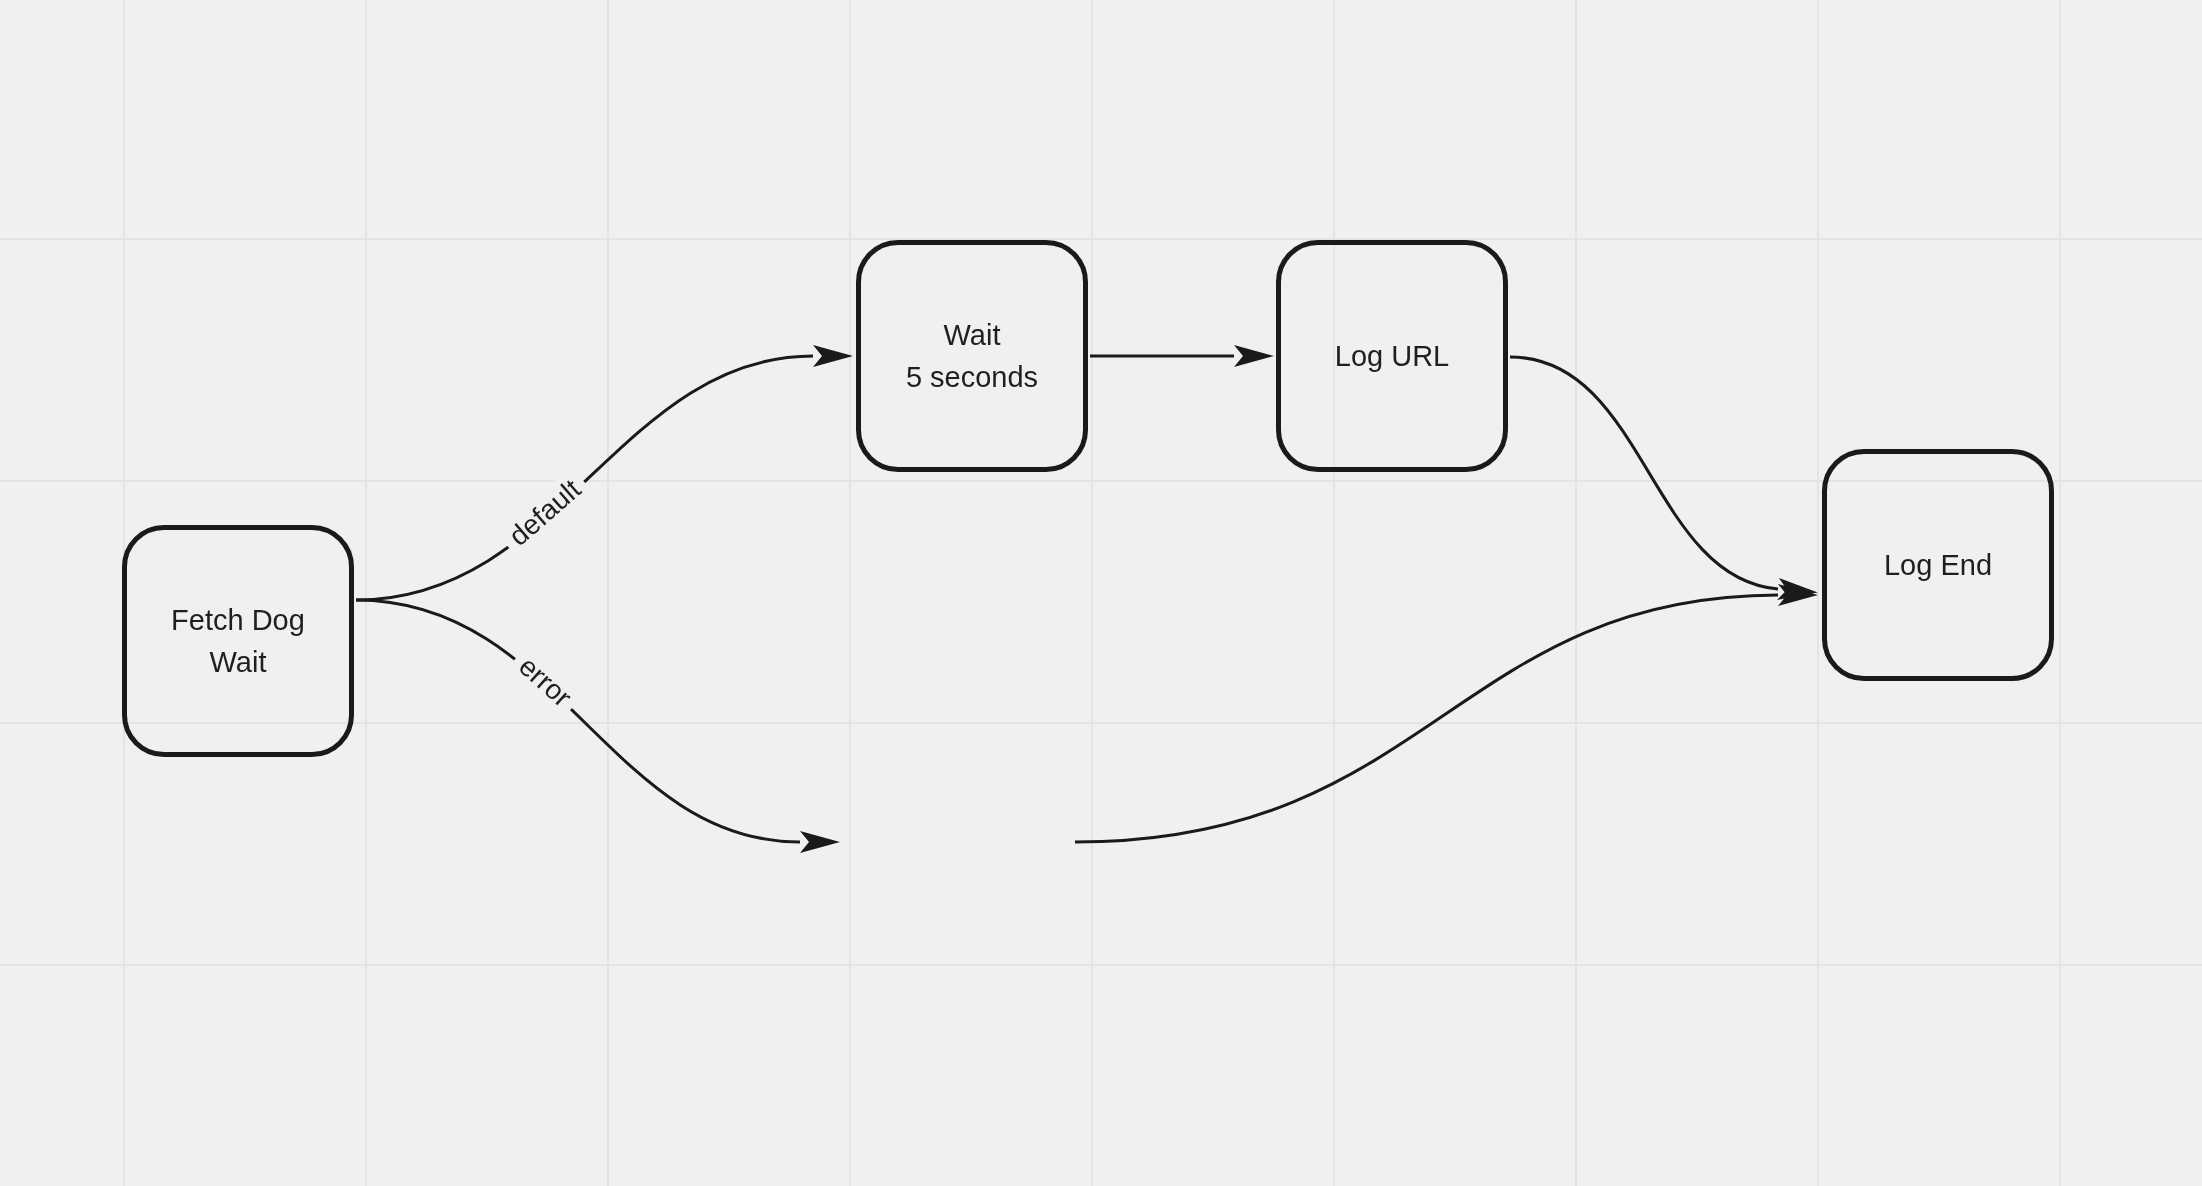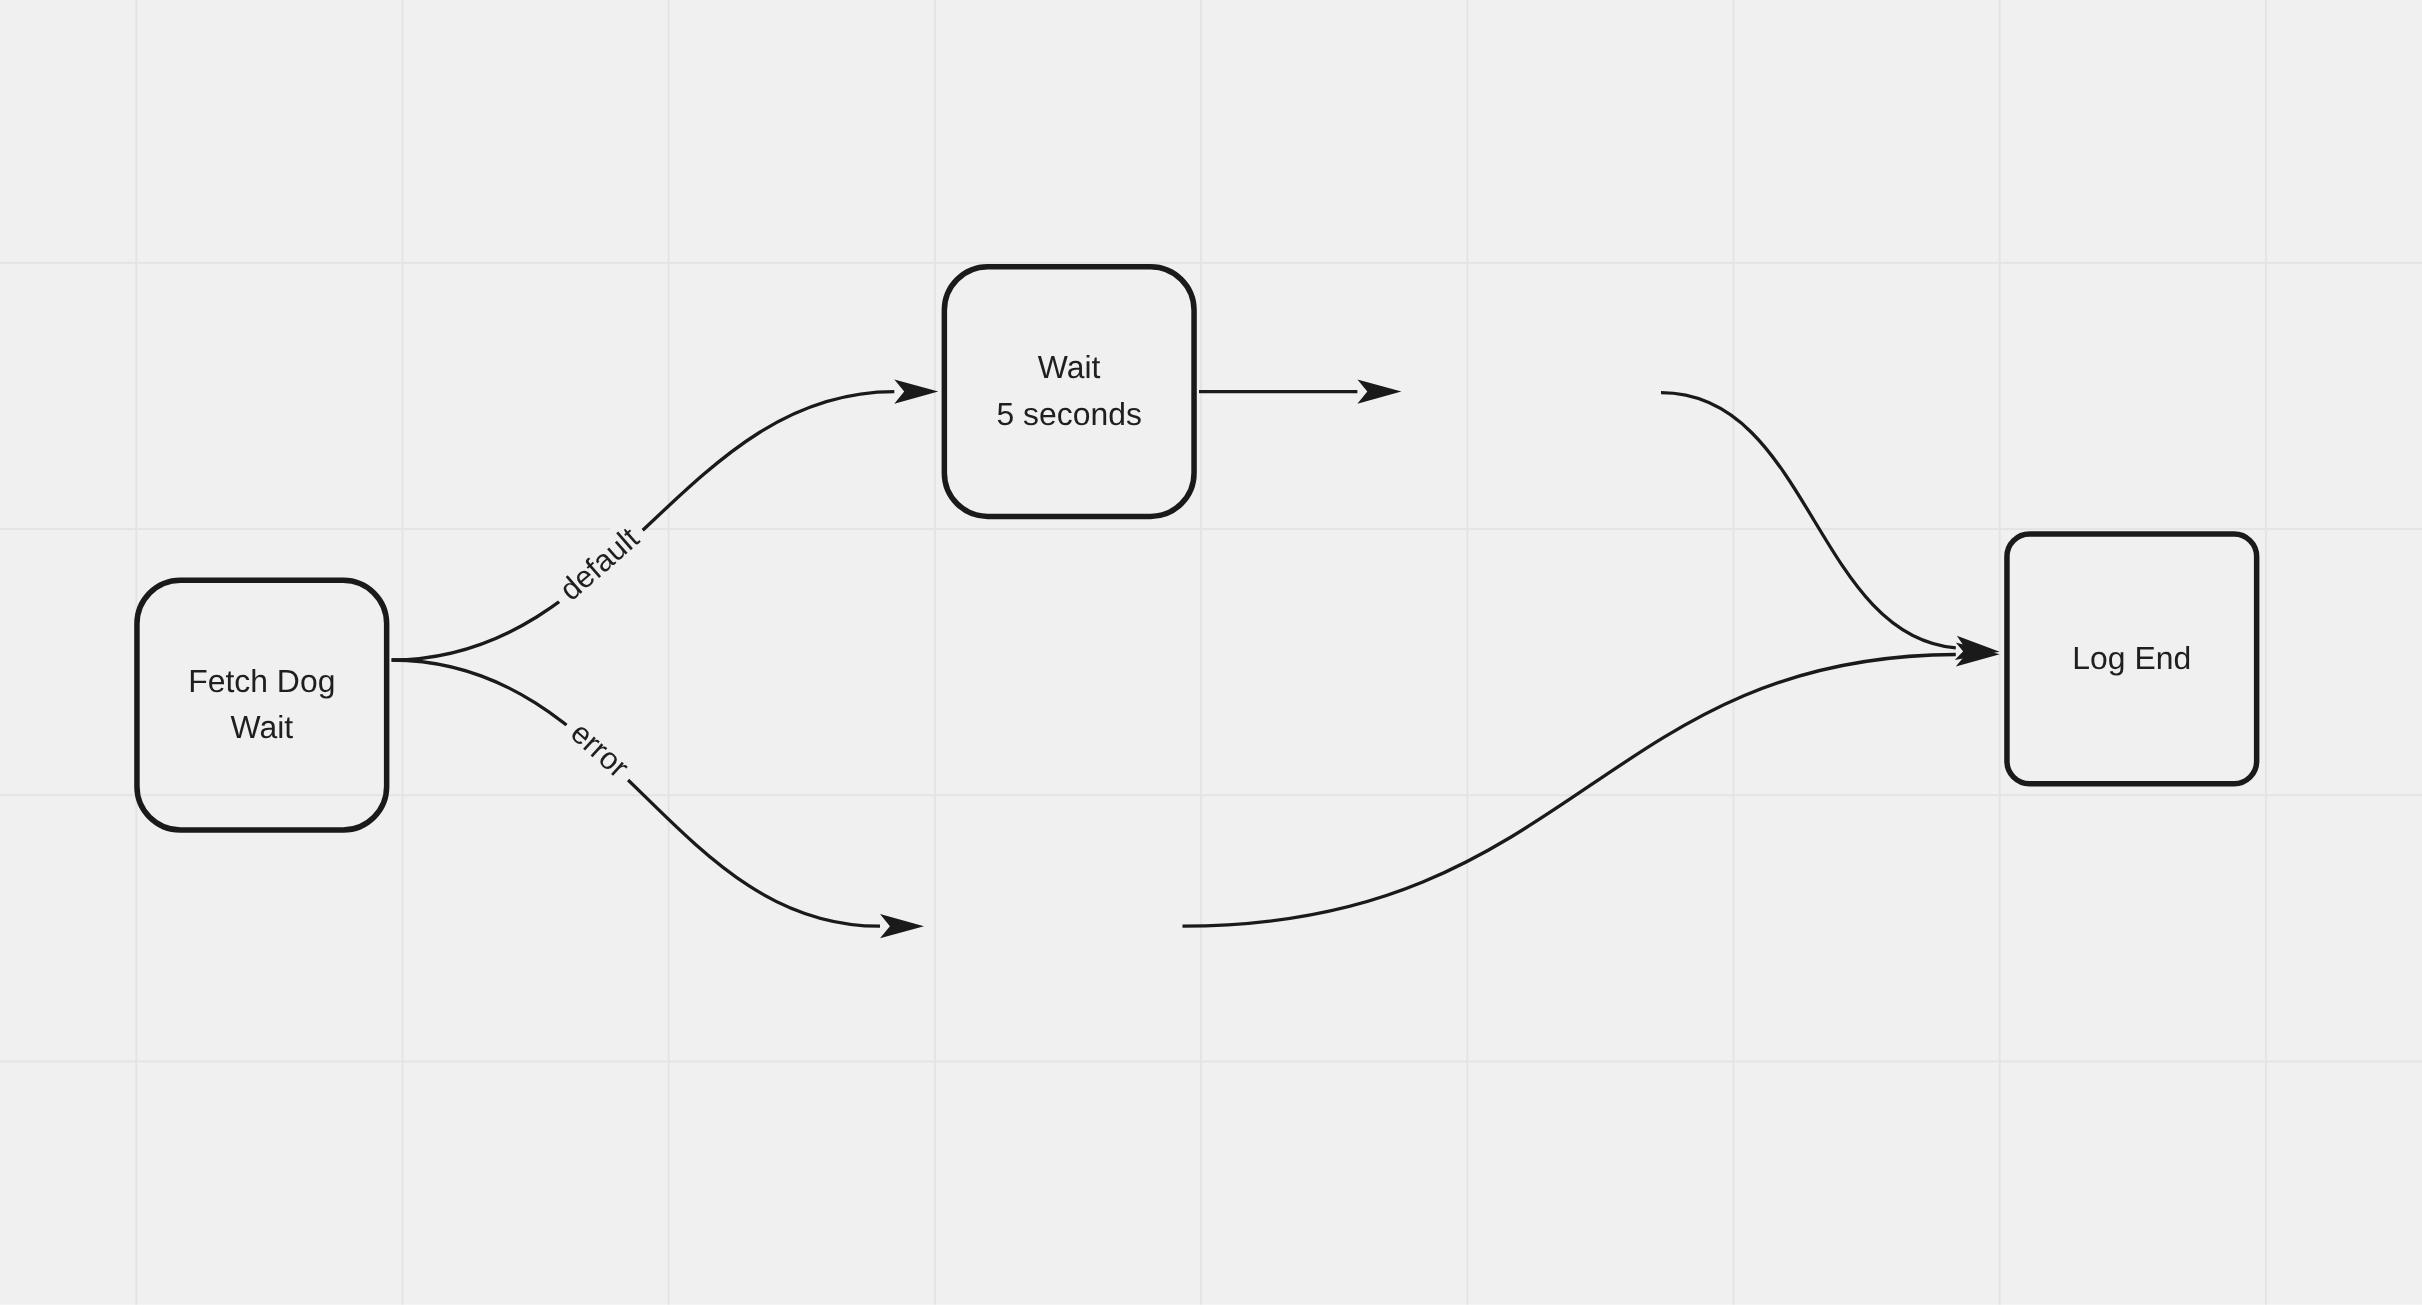--- a/index.html
+++ b/index.html
@@ -86,23 +86,28 @@
     </div>
   </div>
 
   <div class="node" style="left:856px; top:240px;">
     <div class="node-label">
       <div>Wait</div>
       <div>5 seconds</div>
     </div>
   </div>
 
+  <div class="node" style="left:1276px; top:240px;">
+    <div class="node-label">
+      <div>Log URL</div>
+    </div>
+  </div>
 
 
-  <div class="node" style="left:1822px; top:483px;border-radius:23px;">
+  <div class="node" style="left:1822px; top:449px;">
     <div class="node-label">
       <div>Log End</div>
     </div>
   </div>
 
   <div class="edge-label" style="left:545px; top:513px; --rot:-41deg;">default</div>
 
   <div class="edge-label" style="left:545px; top:682px; --rot:42deg;">error</div>
 
 </div>

